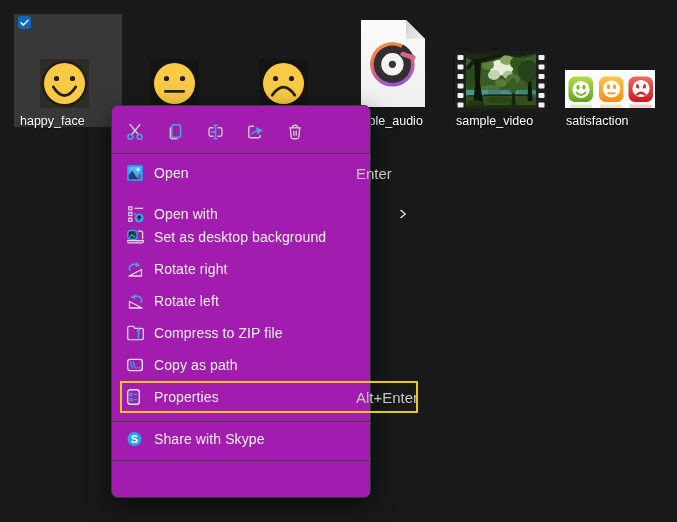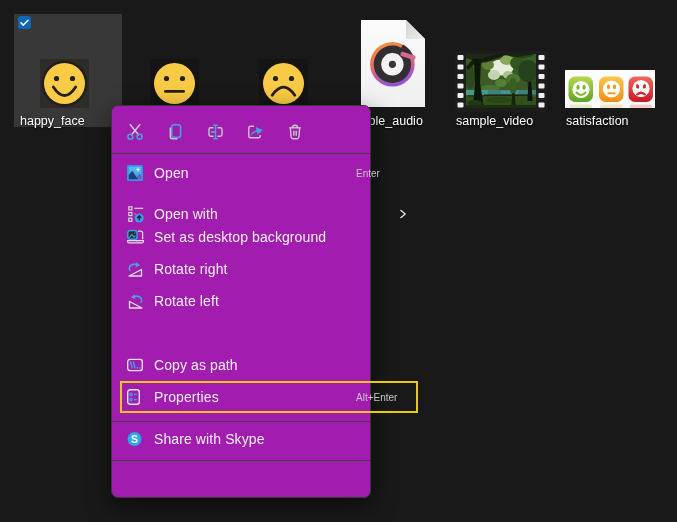--- a/index.html
+++ b/index.html
@@ -17,21 +17,21 @@
         border:1px solid #383838;box-sizing:border-box;z-index:10;
         color:#f2f2f2;font-size:14px;}
   .toolbar{position:absolute;left:0;top:0;width:100%;height:48px;}
   .toolbar svg{position:absolute;top:17px;}
   .sep{position:absolute;left:0;width:100%;height:1px;background:#3f3f3f;}
   .row{position:absolute;left:0;width:100%;height:32px;}
   .row .ic{position:absolute;left:15px;top:50%;transform:translateY(-50%);}
   .row .tx{position:absolute;left:42px;top:50%;transform:translateY(-50%);
            white-space:nowrap;letter-spacing:0.1px;}
   .row .sc{position:absolute;left:244px;top:50%;transform:translateY(-50%);
-           color:#c5c5c5;font-size:10px;white-space:nowrap;text-align:right;}
+           color:#c5c5c5;font-size:15px;white-space:nowrap;text-align:right;}
   .row .ch{position:absolute;left:288px;top:50%;transform:translateY(-50%);}
   #focus{position:absolute;left:8px;top:275px;width:298px;height:32px;
          border:2px solid #e9c918;box-sizing:border-box;}
 </style>
 </head>
 <body>
 
 <div class="abs" id="sel"></div>
 
 <svg class="abs" style="left:40px;top:59px" width="49" height="49" viewBox="0 0 49 49">
@@ -308,20 +308,32 @@
 
   <div class="row" style="top:147px">
     <svg class="ic" width="17" height="17" viewBox="0 0 17 17">
       <path d="M2 15.5 H14.5 V9 Z" fill="none" stroke="#e0e0e0" stroke-width="1.3" stroke-linejoin="round"></path>
       <path d="M3 10 Q1 6.5 4.5 4.5 Q7.5 2.8 10.5 4.4" fill="none" stroke="#4ba0dc" stroke-width="1.5" stroke-linecap="round"></path>
       <path d="M9.3 1.7 L13.2 4.8 L8.7 6.8 Z" fill="#4ba0dc"></path>
     </svg>
     <span class="tx">Rotate right</span>
   </div>
 
+  <div class="row" style="top:211px">
+    <svg class="ic" width="17" height="15" viewBox="0 0 17 15">
+      <path d="M0.7 12.5 V2.5 Q0.7 0.7 2.5 0.7 H5.5 Q6.5 0.7 7 1.5 L7.8 2.8 H14.5 Q16.3 2.8 16.3 4.6 V12.5 Q16.3 14.3 14.5 14.3 H2.5 Q0.7 14.3 0.7 12.5 Z" fill="none" stroke="#e0e0e0" stroke-width="1.3"></path>
+      <g stroke="#35a3e8" stroke-width="1.2" fill="none">
+        <path d="M11.5 3 V14"></path>
+        <circle cx="11.5" cy="5" r="1.2"></circle>
+        <path d="M11.5 8 H13"></path>
+          <path d="M11.5 10.5 H10"></path>
+      </g>
+    </svg>
+    <span class="tx">Compress to ZIP file</span>
+  </div>
 
   <div class="row" style="top:243px">
     <svg class="ic" width="16" height="13" viewBox="0 0 16 13">
       <rect x="0.7" y="0.7" width="14.6" height="11.6" rx="2.5" fill="none" stroke="#e0e0e0" stroke-width="1.4"></rect>
       <g stroke="#35a3e8" stroke-width="1.4" stroke-linecap="round">
         <path d="M3.6 3.4 L5.2 9.4"></path>
           <path d="M6.4 3.4 L8 9.4"></path>
       </g>
       <g fill="#35a3e8">
         <circle cx="10.3" cy="9.4" r="0.9"></circle>

